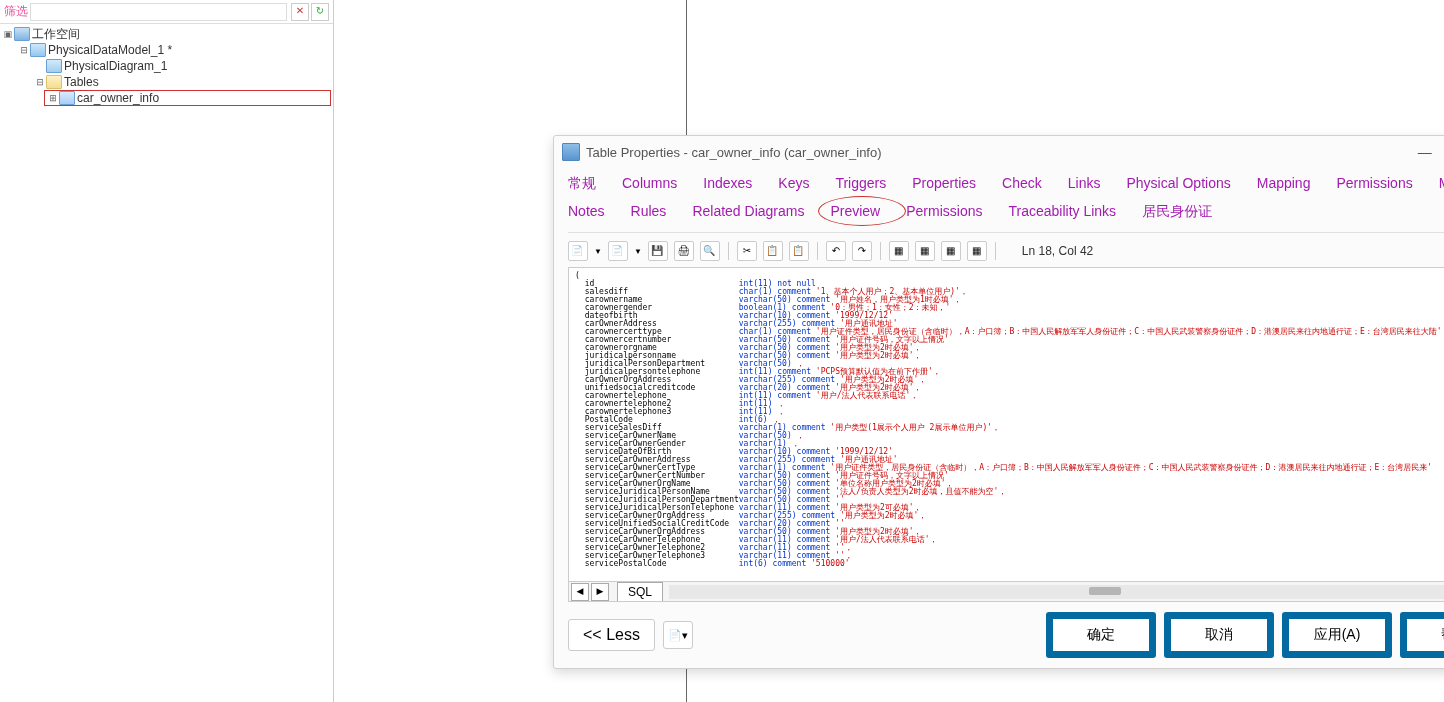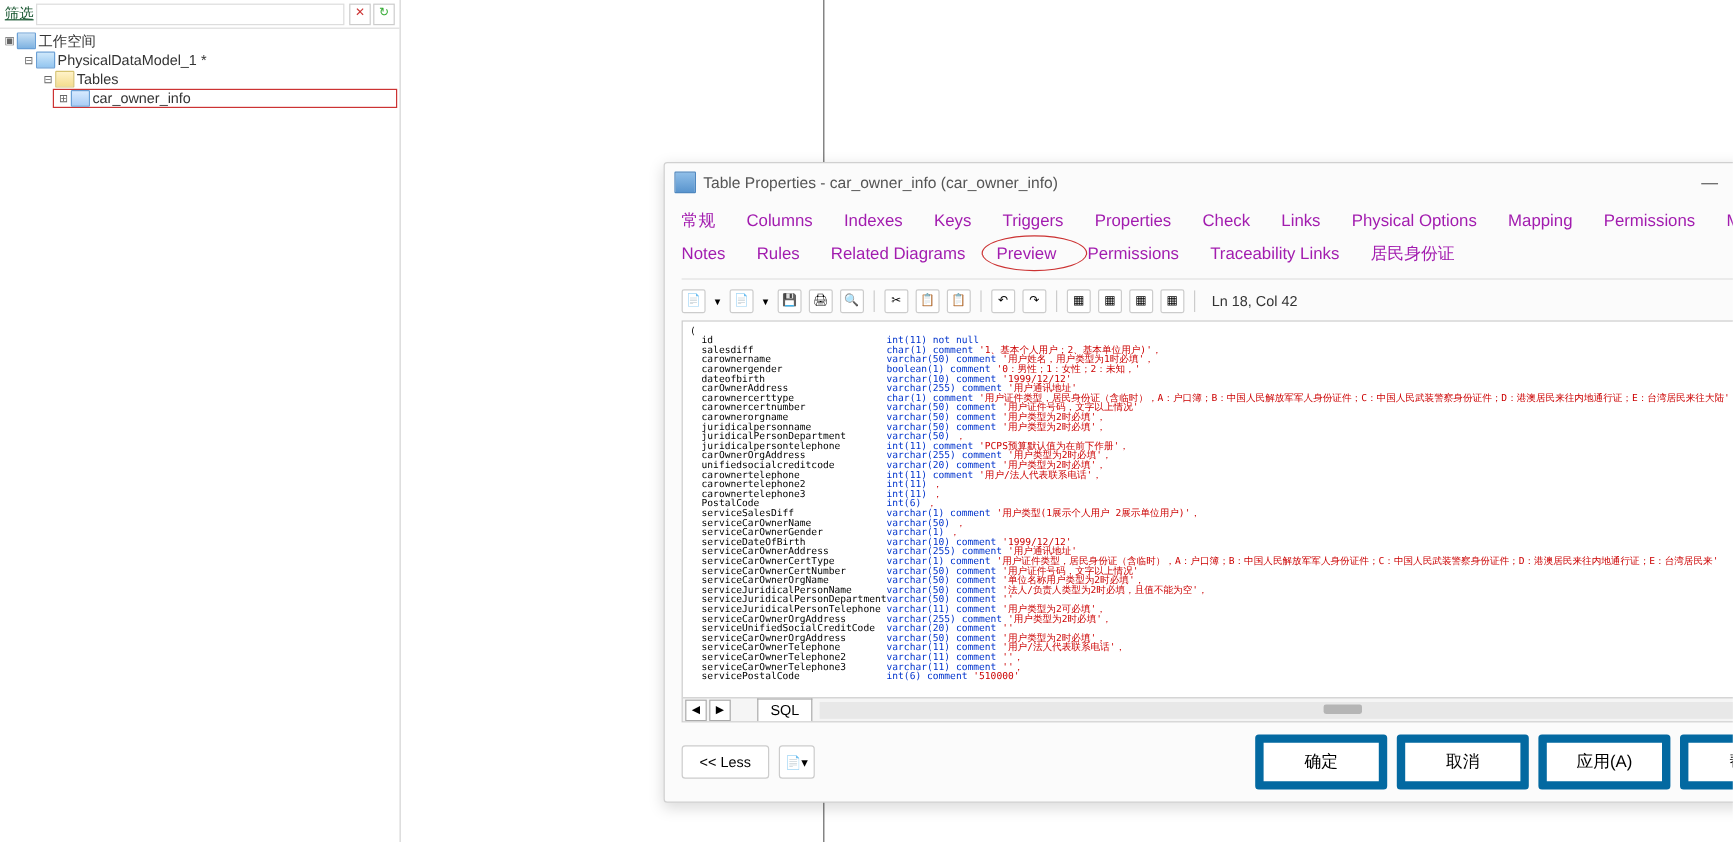--- a/index.html
+++ b/index.html
@@ -1,19 +1,19 @@
 <!DOCTYPE html>
 <html><head>
 <meta charset="utf-8">
 <style>
 * { box-sizing: border-box; margin: 0; padding: 0; }
 body { font-family: "Microsoft YaHei", SimSun, sans-serif; font-size: 12px; background: #fff; width: 1444px; height: 702px; position: relative; overflow: hidden; }
 .left-panel { width: 334px; height: 702px; border-right: 1px solid #ccc; float: left; position: relative; }
 .filter-bar { display: flex; align-items: center; padding: 2px 4px; border-bottom: 1px solid #ddd; height: 24px; }
-.filter-label { font-size: 12px; color: #14532d; margin-right: 2px; text-decoration: underline; }
+.filter-label { font-size: 12px; color: #ec4899; margin-right: 2px; }
 .filter-input { flex: 1; border: 1px solid #ddd; height: 18px; padding: 0 2px; font-size: 12px; margin-right: 2px; }
 .filter-btn { width: 18px; height: 18px; border: 1px solid #ccc; background: #fff; font-size: 10px; text-align: center; line-height: 14px; margin-left: 2px; cursor: pointer; }
 .tree { padding: 2px 2px; font-size: 12px; }
 .tree-node { display: flex; align-items: center; height: 16px; padding: 1px 0; }
 .tree-indent { display: inline-block; width: 16px; }
 .tree-expand { display: inline-block; width: 12px; text-align: center; font-size: 9px; color: #666; cursor: pointer; }
 .tree-icon { display: inline-block; width: 16px; height: 14px; margin-right: 2px; }
 .tree-icon.workspace { background: linear-gradient(#c9e1f6,#7fb3e1); border: 1px solid #6aa0d6; border-radius: 1px; }
 .tree-icon.model { background: linear-gradient(#cfe8fb,#94c6f0); border: 1px solid #6aa0d6; border-radius: 1px; }
 .tree-icon.diagram { background: linear-gradient(#d2eafc,#a1ceef); border: 1px solid #6aa0d6; border-radius: 1px; }
@@ -29,32 +29,32 @@
 .dlg-title-text { flex: 1; color: #555; }
 .dlg-wbtns { display: flex; gap: 22px; color: #555; font-size: 14px; }
 .dlg-wbtn { cursor: pointer; padding: 2px 4px; }
 .dlg-tabs { padding: 4px 14px 0 14px; display: flex; flex-wrap: wrap; column-gap: 26px; row-gap: 4px; font-size: 14px; color: #a21caf; }
 .dlg-tab { cursor: pointer; padding: 3px 0; position: relative; }
 .dlg-tab.circled { position: relative; }
 .dlg-tab.circled::after { content: ''; position: absolute; left: -12px; top: -4px; width: 86px; height: 28px; border: 1px solid #c33; border-radius: 50%; pointer-events: none; }
 .dlg-toolbar { margin: 8px 14px 6px 14px; display: flex; align-items: center; gap: 6px; border-top: 1px solid #e0e0e0; padding-top: 8px; }
 .tb-btn { width: 20px; height: 20px; border: 1px solid #ccc; background: #fff; font-size: 10px; text-align: center; line-height: 18px; cursor: pointer; border-radius: 2px; }
 .tb-sep { width: 1px; height: 18px; background: #ccc; margin: 0 2px; }
-.tb-status { font-size: 12px; color: #333; margin-left: 6px; }
+.tb-status { font-size: 12px; color: #333; margin-left: 18px; }
 .code-area { flex: 1; margin: 0 14px; border: 1px solid #ccc; background: #fff; overflow: hidden; position: relative; }
 .code-inner { font-family: Consolas, monospace; font-size: 8px; white-space: pre; padding: 4px 6px; overflow: auto; height: calc(100% - 20px); line-height: 8px; }
 .code-scroll-v { position: absolute; right: 0; top: 0; width: 16px; height: calc(100% - 20px); background: #f0f0f0; border-left: 1px solid #ddd; }
 .code-scroll-thumb { position: absolute; right: 2px; top: 180px; width: 12px; height: 80px; background: #c8c8c8; border-radius: 2px; }
 .code-tabs { position: absolute; left: 0; bottom: 0; height: 20px; width: 100%; display: flex; align-items: center; border-top: 1px solid #ccc; background: #f5f5f5; }
 .code-nav { width: 18px; height: 18px; border: 1px solid #aaa; background: #fff; font-size: 9px; text-align: center; line-height: 14px; margin-left: 2px; cursor: pointer; }
-.code-tab { margin-left: 22px; padding: 2px 10px; font-size: 12px; border: 1px solid #aaa; border-bottom: none; background: #fff; cursor: pointer; }
+.code-tab { margin-left: 8px; padding: 2px 10px; font-size: 12px; border: 1px solid #aaa; border-bottom: none; background: #fff; cursor: pointer; }
 .code-track { flex: 1; height: 14px; background: #e8e8e8; margin: 0 6px; position: relative; }
 .code-hthumb { position: absolute; left: 420px; top: 2px; width: 32px; height: 8px; background: #b5b5b5; border-radius: 2px; }
 .dlg-footer { display: flex; align-items: center; padding: 10px 14px; gap: 8px; }
-.btn-less { padding: 6px 14px; border: 1px solid #ccc; background: #fff; border-radius: 3px; cursor: pointer; font-size: 12px; }
+.btn-less { padding: 6px 14px; border: 1px solid #ccc; background: #fff; border-radius: 3px; cursor: pointer; font-size: 16px; }
 .btn-tool { width: 30px; height: 28px; border: 1px solid #ccc; background: #fff; border-radius: 3px; font-size: 11px; cursor: pointer; }
 .spacer { flex: 1; }
 .btn-main { width: 110px; padding: 7px 0; border: 7px solid #0369a1; background: #fff; border-radius: 3px; cursor: pointer; font-size: 14px; text-align: center; }
 .kw-blue { color: #0033cc; }
 .kw-red { color: #c00; }
 </style>
 </head>
 <body>
 
 <div class="left-panel">
@@ -68,20 +68,27 @@
     <div class="tree-node">
       <span class="tree-expand">▣</span>
       <span class="tree-icon workspace"></span>
       <span class="tree-label">工作空间</span>
     </div>
     <div class="tree-node">
       <span class="tree-indent"></span>
       <span class="tree-expand">⊟</span>
       <span class="tree-icon model"></span>
       <span class="tree-label">PhysicalDataModel_1 *</span>
+    </div>
+    <div class="tree-node">
+      <span class="tree-indent"></span>
+        <span class="tree-indent"></span>
+      <span class="tree-expand"></span>
+      <span class="tree-icon diagram"></span>
+      <span class="tree-label">PhysicalDiagram_1</span>
     </div>
     <div class="tree-node">
       <span class="tree-indent"></span>
         <span class="tree-indent"></span>
       <span class="tree-expand">⊟</span>
       <span class="tree-icon folder"></span>
       <span class="tree-label">Tables</span>
     </div>
     <div class="tree-node tree-sel" style="margin-left:42px">
       <span class="tree-expand">⊞</span>

